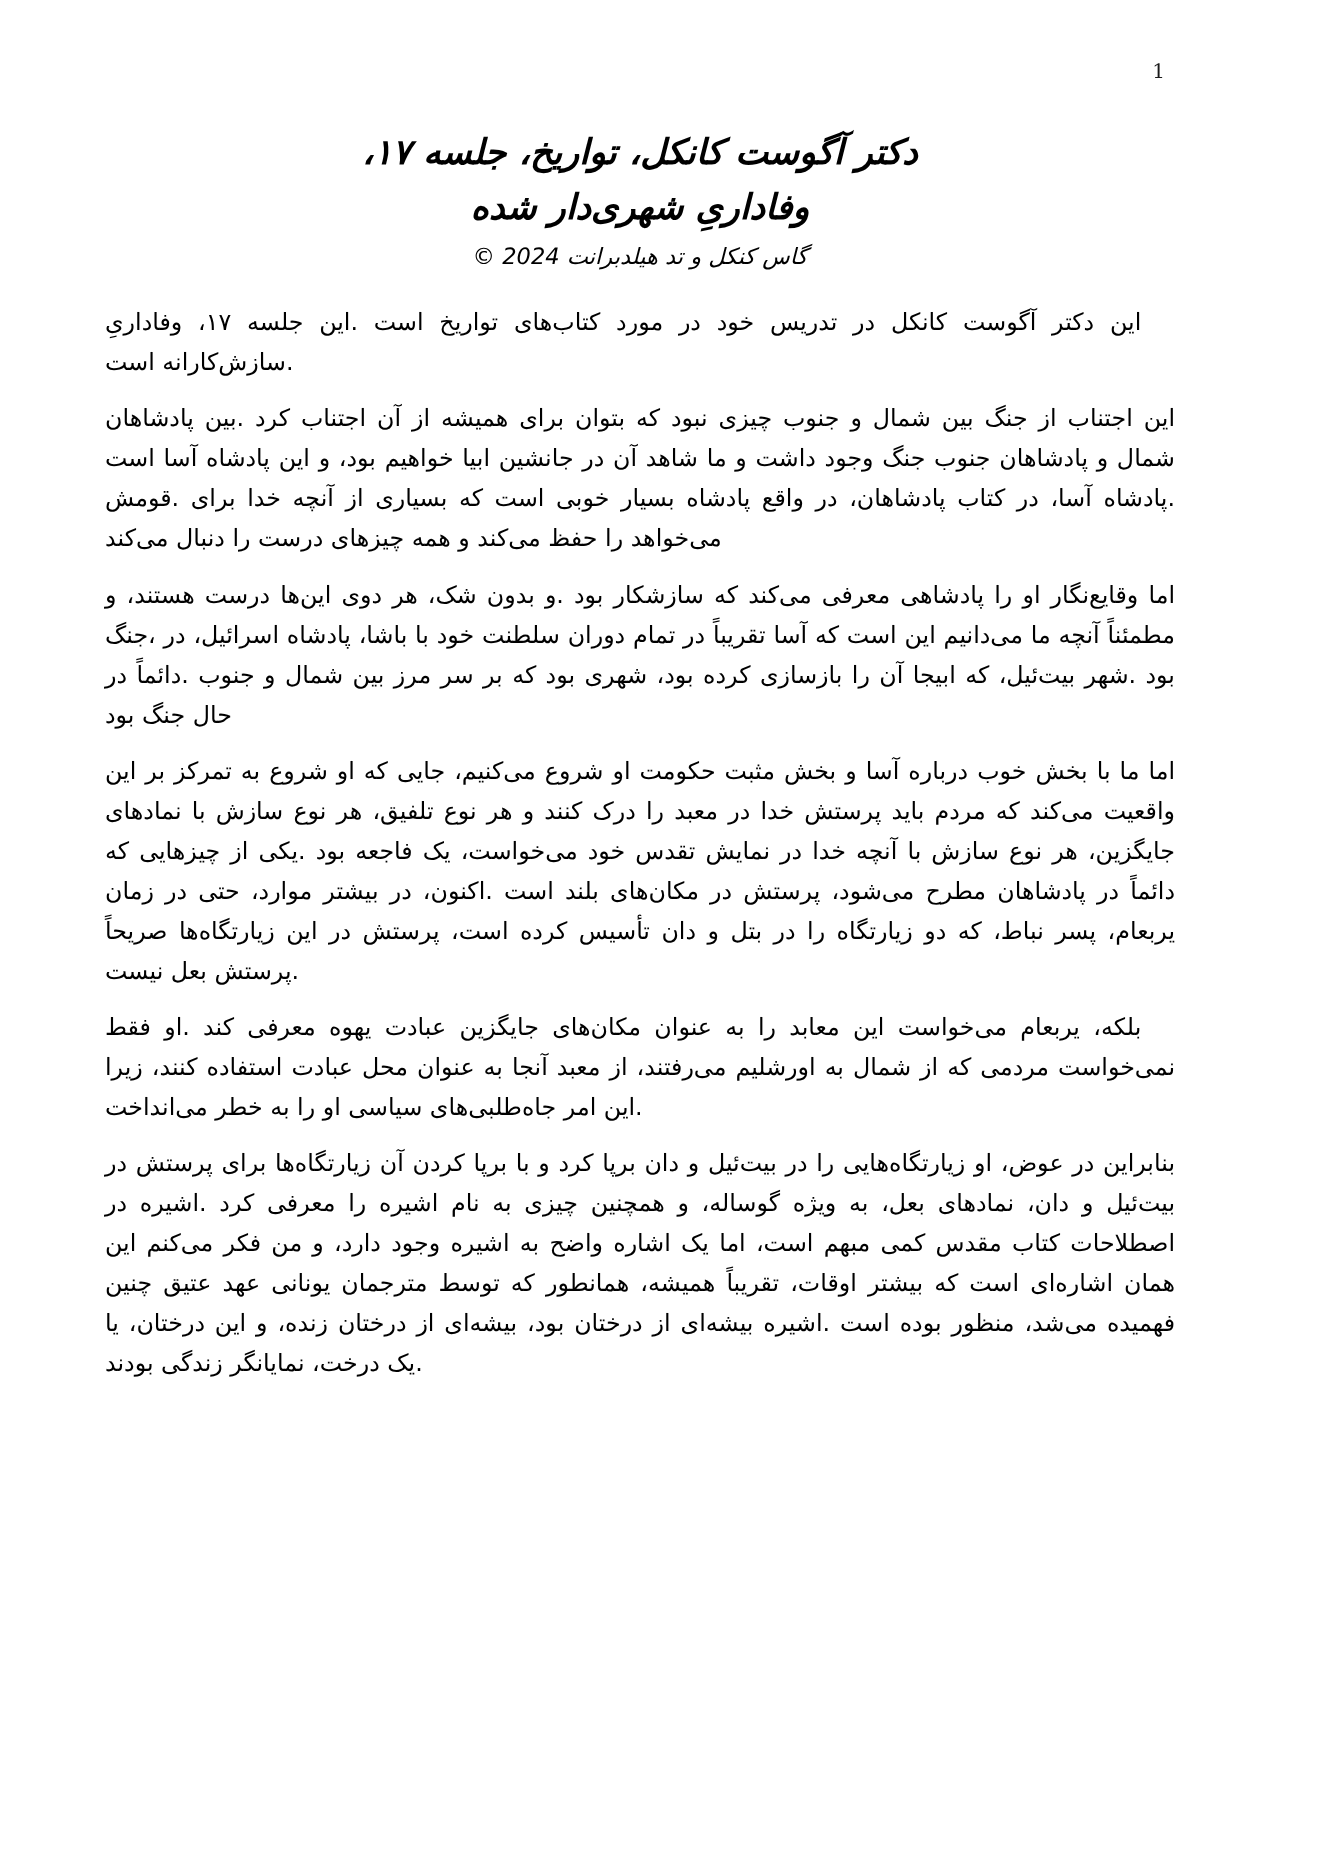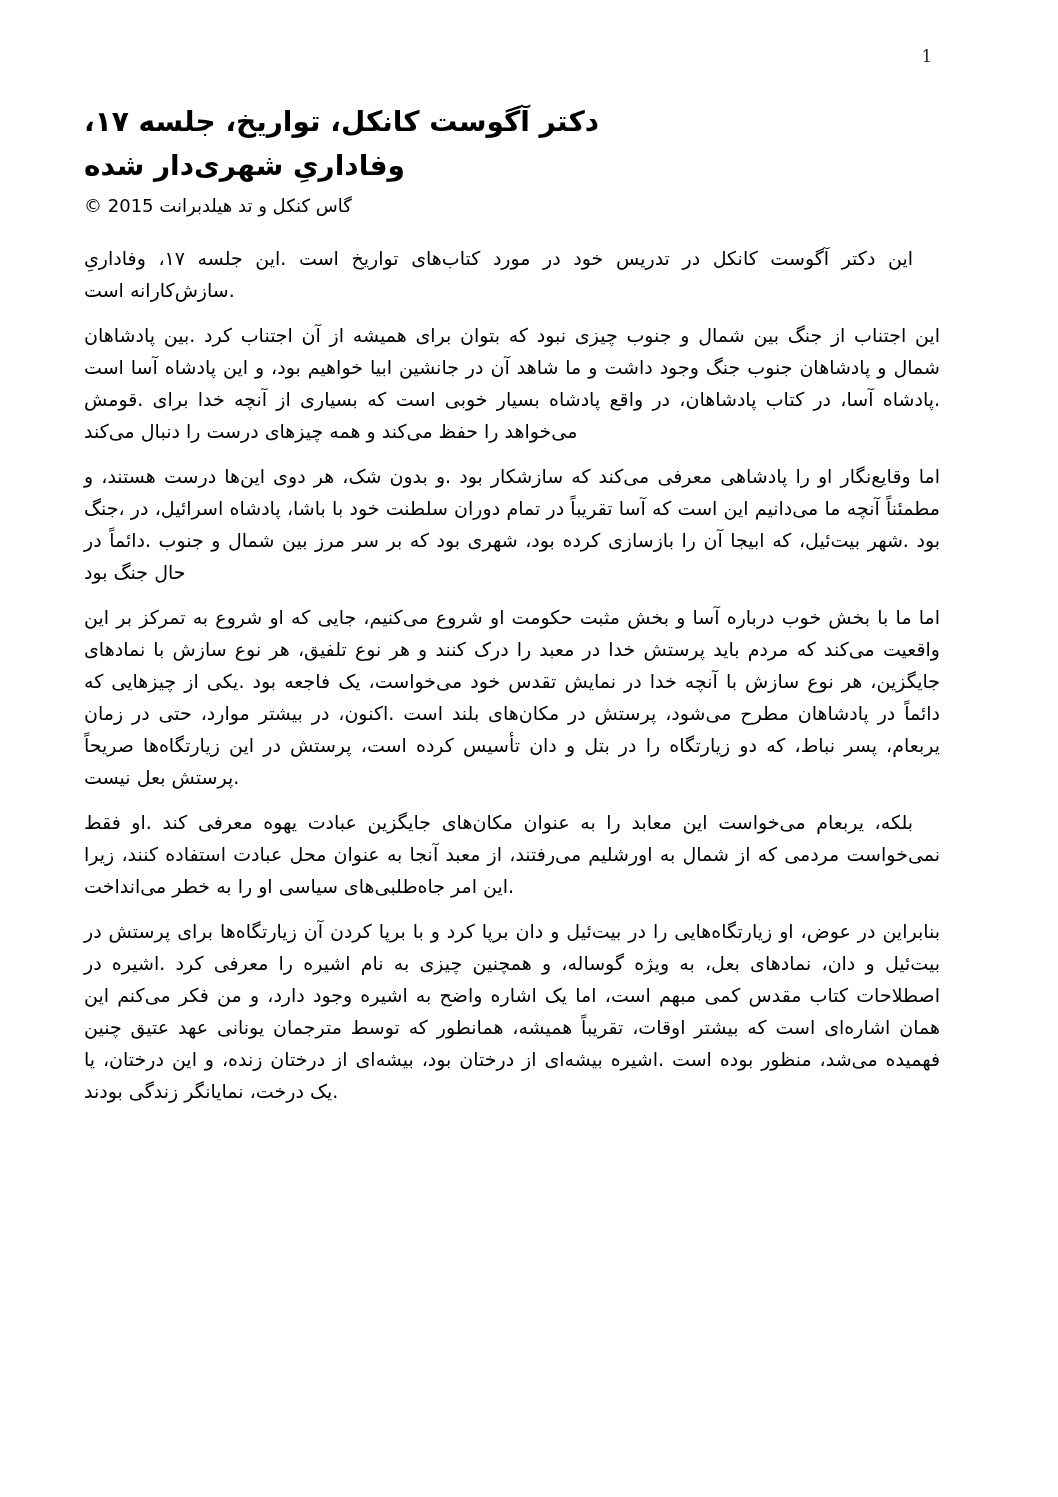--- a/index.html
+++ b/index.html
@@ -19,22 +19,23 @@
     direction: ltr;
     text-align: right;
     font-family: "DejaVu Serif", "Liberation Serif", serif;
     font-size: 16px;
     line-height: 22px;
     padding-right: 8px;
     color: #1a1a1a;
   }
   .title-block {
     direction: rtl;
-    text-align: left;
+    text-align: center;
     margin-top: 32px;
+    font-style: italic;
   }
   .title-line {
     margin: 0;
     font-size: 28px;
     font-weight: bold;
     line-height: 44px;
   }
   .copyright {
     direction: rtl;
     font-size: 18px;
@@ -59,21 +60,21 @@
 </style>
 </head>
 <body>
 
 <div class="page">
   <div class="page-number">1</div>
 
   <header class="title-block">
     <h1 class="title-line">دکتر آگوست کانکل، تواریخ، جلسه ۱۷،</h1>
     <h1 class="title-line">وفاداریِ شهری‌دار شده</h1>
-    <div class="copyright">گاس کنکل و تد هیلدبرانت 2015 ©</div>
+    <div class="copyright">گاس کنکل و تد هیلدبرانت 2024 ©</div>
   </header>
 
   <main class="content">
       <p class="para indent">این دکتر آگوست کانکل در تدریس خود در مورد کتاب‌های تواریخ است .این جلسه ۱۷، وفاداریِ .سازش‌کارانه است</p>
       <p class="para">این اجتناب از جنگ بین شمال و جنوب چیزی نبود که بتوان برای همیشه از آن اجتناب کرد .بین پادشاهان شمال و پادشاهان جنوب جنگ وجود داشت و ما شاهد آن در جانشین ابیا خواهیم بود، و این پادشاه آسا است .پادشاه آسا، در کتاب پادشاهان، در واقع پادشاه بسیار خوبی است که بسیاری از آنچه خدا برای .قومش می‌خواهد را حفظ می‌کند و همه چیزهای درست را دنبال می‌کند</p>
       <p class="para">اما وقایع‌نگار او را پادشاهی معرفی می‌کند که سازشکار بود .و بدون شک، هر دوی این‌ها درست هستند، و مطمئناً آنچه ما می‌دانیم این است که آسا تقریباً در تمام دوران سلطنت خود با باشا، پادشاه اسرائیل، در ،جنگ بود .شهر بیت‌ئیل، که ابیجا آن را بازسازی کرده بود، شهری بود که بر سر مرز بین شمال و جنوب .دائماً در حال جنگ بود</p>
       <p class="para">اما ما با بخش خوب درباره آسا و بخش مثبت حکومت او شروع می‌کنیم، جایی که او شروع به تمرکز بر این واقعیت می‌کند که مردم باید پرستش خدا در معبد را درک کنند و هر نوع تلفیق، هر نوع سازش با نمادهای جایگزین، هر نوع سازش با آنچه خدا در نمایش تقدس خود می‌خواست، یک فاجعه بود .یکی از چیزهایی که دائماً در پادشاهان مطرح می‌شود، پرستش در مکان‌های بلند است .اکنون، در بیشتر موارد، حتی در زمان یربعام، پسر نباط، که دو زیارتگاه را در بتل و دان تأسیس کرده است، پرستش در این زیارتگاه‌ها صریحاً .پرستش بعل نیست</p>
       <p class="para indent">بلکه، یربعام می‌خواست این معابد را به عنوان مکان‌های جایگزین عبادت یهوه معرفی کند .او فقط نمی‌خواست مردمی که از شمال به اورشلیم می‌رفتند، از معبد آنجا به عنوان محل عبادت استفاده کنند، زیرا .این امر جاه‌طلبی‌های سیاسی او را به خطر می‌انداخت</p>
       <p class="para">بنابراین در عوض، او زیارتگاه‌هایی را در بیت‌ئیل و دان برپا کرد و با برپا کردن آن زیارتگاه‌ها برای پرستش در بیت‌ئیل و دان، نمادهای بعل، به ویژه گوساله، و همچنین چیزی به نام اشیره را معرفی کرد .اشیره در اصطلاحات کتاب مقدس کمی مبهم است، اما یک اشاره واضح به اشیره وجود دارد، و من فکر می‌کنم این همان اشاره‌ای است که بیشتر اوقات، تقریباً همیشه، همانطور که توسط مترجمان یونانی عهد عتیق چنین فهمیده می‌شد، منظور بوده است .اشیره بیشه‌ای از درختان بود، بیشه‌ای از درختان زنده، و این درختان، یا .یک درخت، نمایانگر زندگی بودند</p>
     </main>

